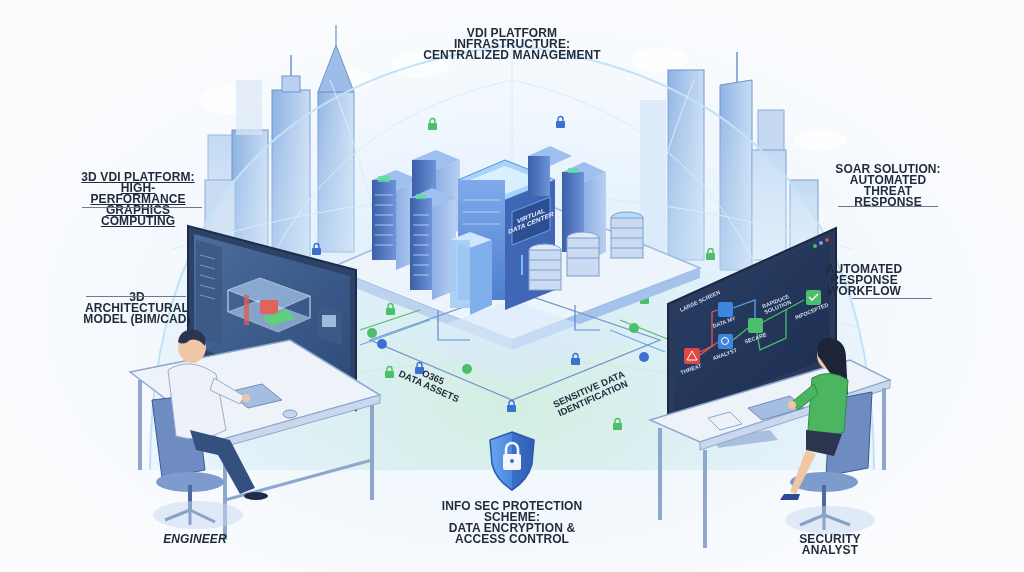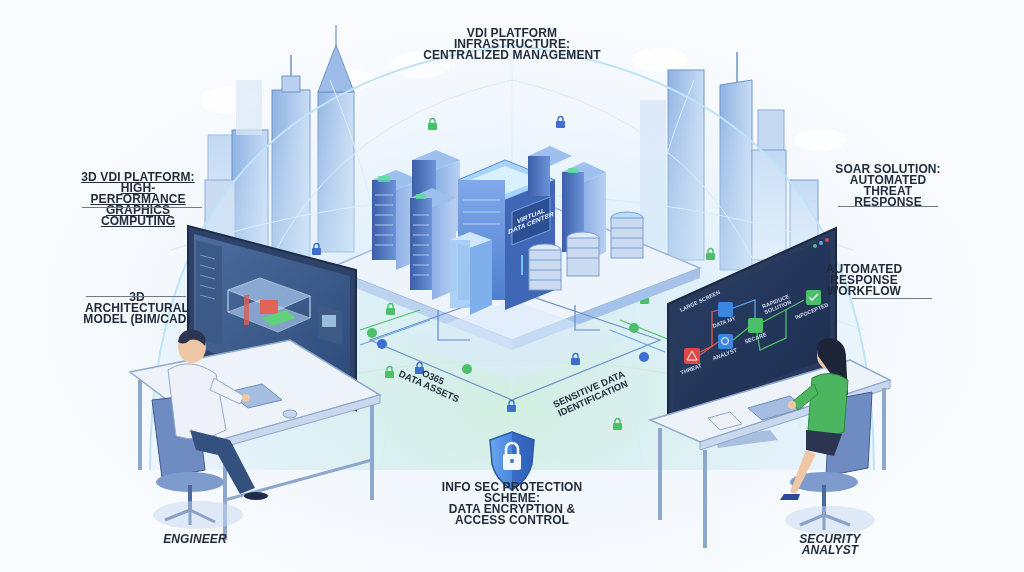--- a/index.html
+++ b/index.html
@@ -424,28 +424,28 @@
 
 <div class="rot-label" style="left:396px;top:372px;width:70px;transform:rotate(24deg);">
   <span style="display:block">O365</span>
   <span style="display:block">DATA ASSETS</span>
 </div>
 <div class="rot-label" style="left:546px;top:384px;width:90px;transform:rotate(-24deg);">
   <span style="display:block">SENSITIVE DATA</span>
   <span style="display:block">IDENTIFICATION</span>
 </div>
 
-<div class="label" style="left:424px;top:482px;width:176px;">
+<div class="label" style="left:424px;top:501px;width:176px;">
   <span>INFO SEC PROTECTION SCHEME:</span>
   <span>DATA ENCRYPTION &amp;</span>
   <span>ACCESS CONTROL</span>
 </div>
 
 <div class="label" style="left:160px;top:534px;width:70px;font-style:italic;">ENGINEER</div>
-<div class="label" style="left:770px;top:534px;width:120px;font-style:italic;">SECURITY ANALYST</div>
+<div class="label" style="left:770px;top:534px;width:120px;">SECURITY ANALYST</div>
 
 <div style="position:absolute;left:678px;top:298px;font-size:5.5px;font-weight:700;color:#cfdcf0;transform:rotate(-25deg);">LARGE SCREEN</div>
 <div style="position:absolute;left:680px;top:366px;font-size:5.5px;font-weight:700;color:#cfdcf0;transform:rotate(-20deg);">THREAT</div>
 <div style="position:absolute;left:712px;top:319px;font-size:5.5px;font-weight:700;color:#cfdcf0;transform:rotate(-20deg);">DATA MY</div>
 <div style="position:absolute;left:712px;top:351px;font-size:5.5px;font-weight:700;color:#cfdcf0;transform:rotate(-20deg);">ANALYST</div>
 <div style="position:absolute;left:744px;top:335px;font-size:5.5px;font-weight:700;color:#cfdcf0;transform:rotate(-20deg);">SECARE</div>
 <div style="position:absolute;left:762px;top:296px;width:40px;font-size:5.5px;font-weight:700;color:#cfdcf0;transform:rotate(-22deg);">RAPIDUCE SOLUTION</div>
 <div style="position:absolute;left:794px;top:308px;font-size:5.5px;font-weight:700;color:#cfdcf0;transform:rotate(-22deg);">INFOCEPTED</div>
 
 </div>

